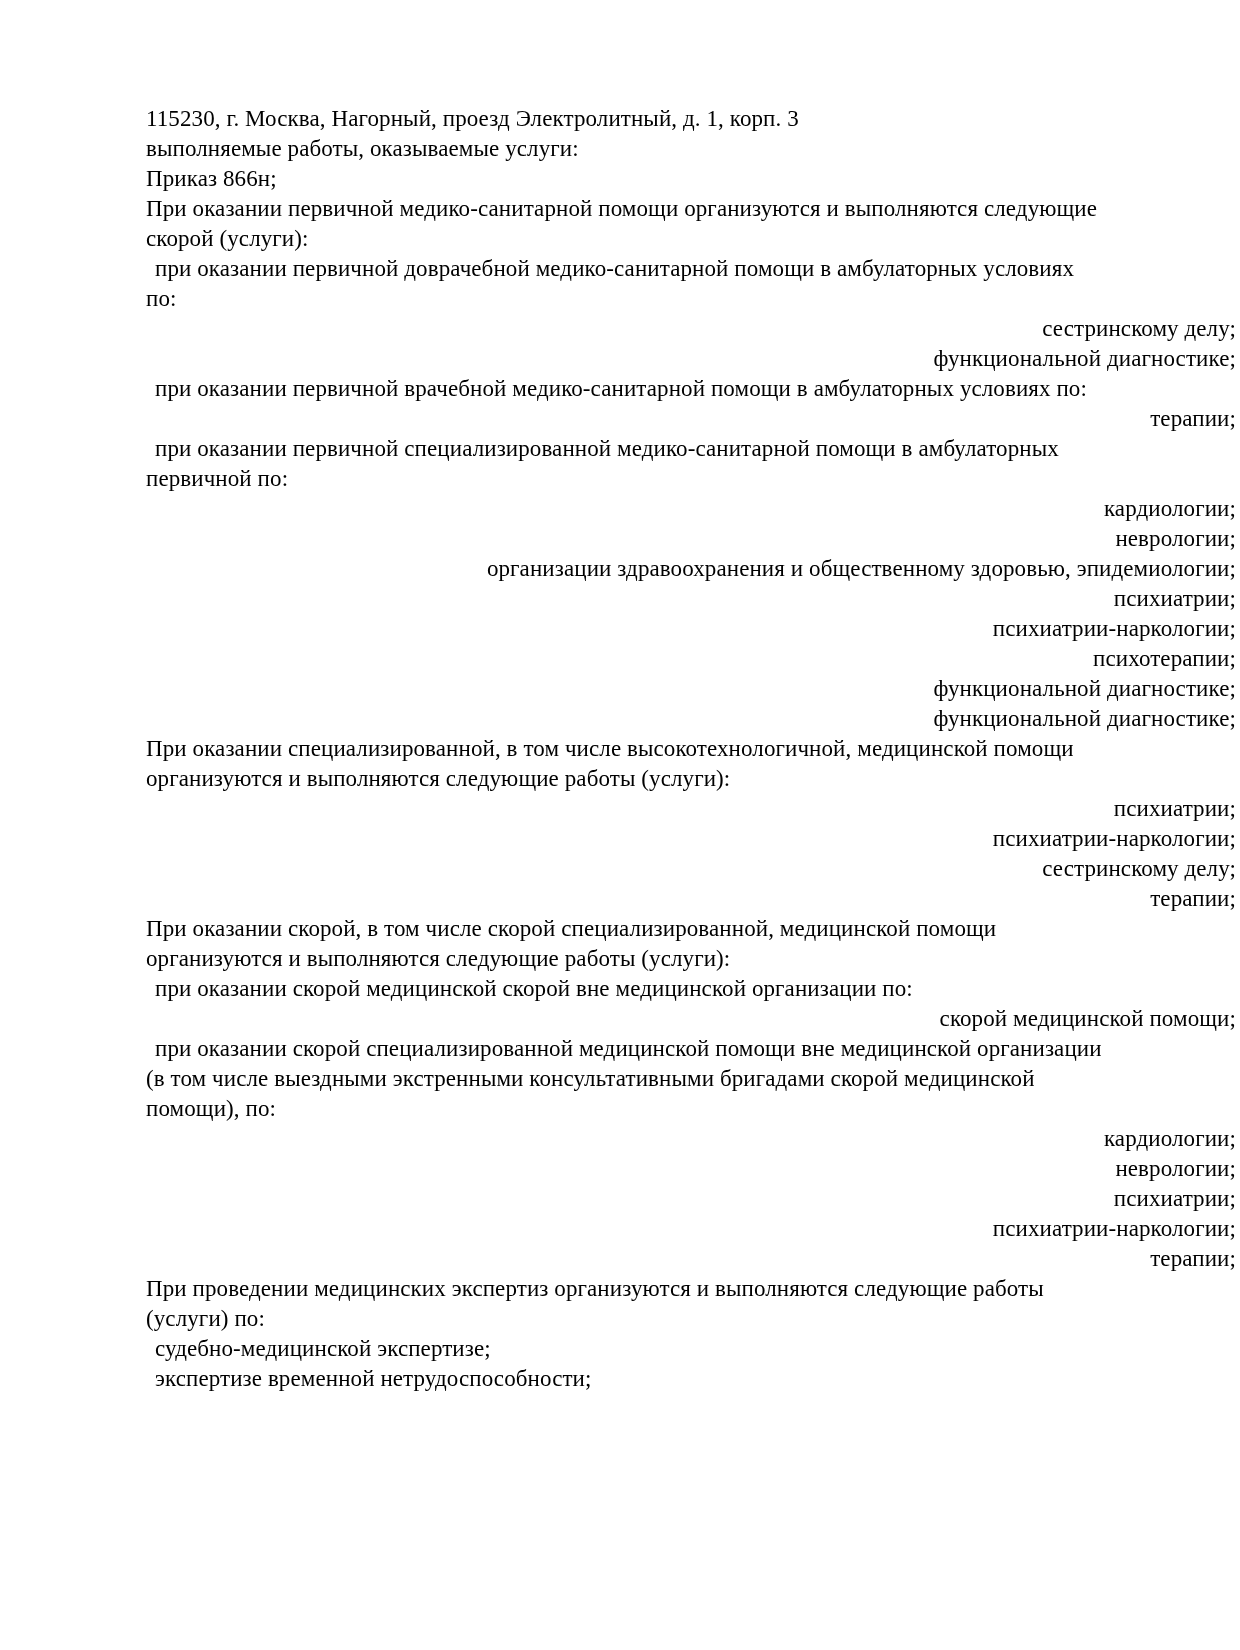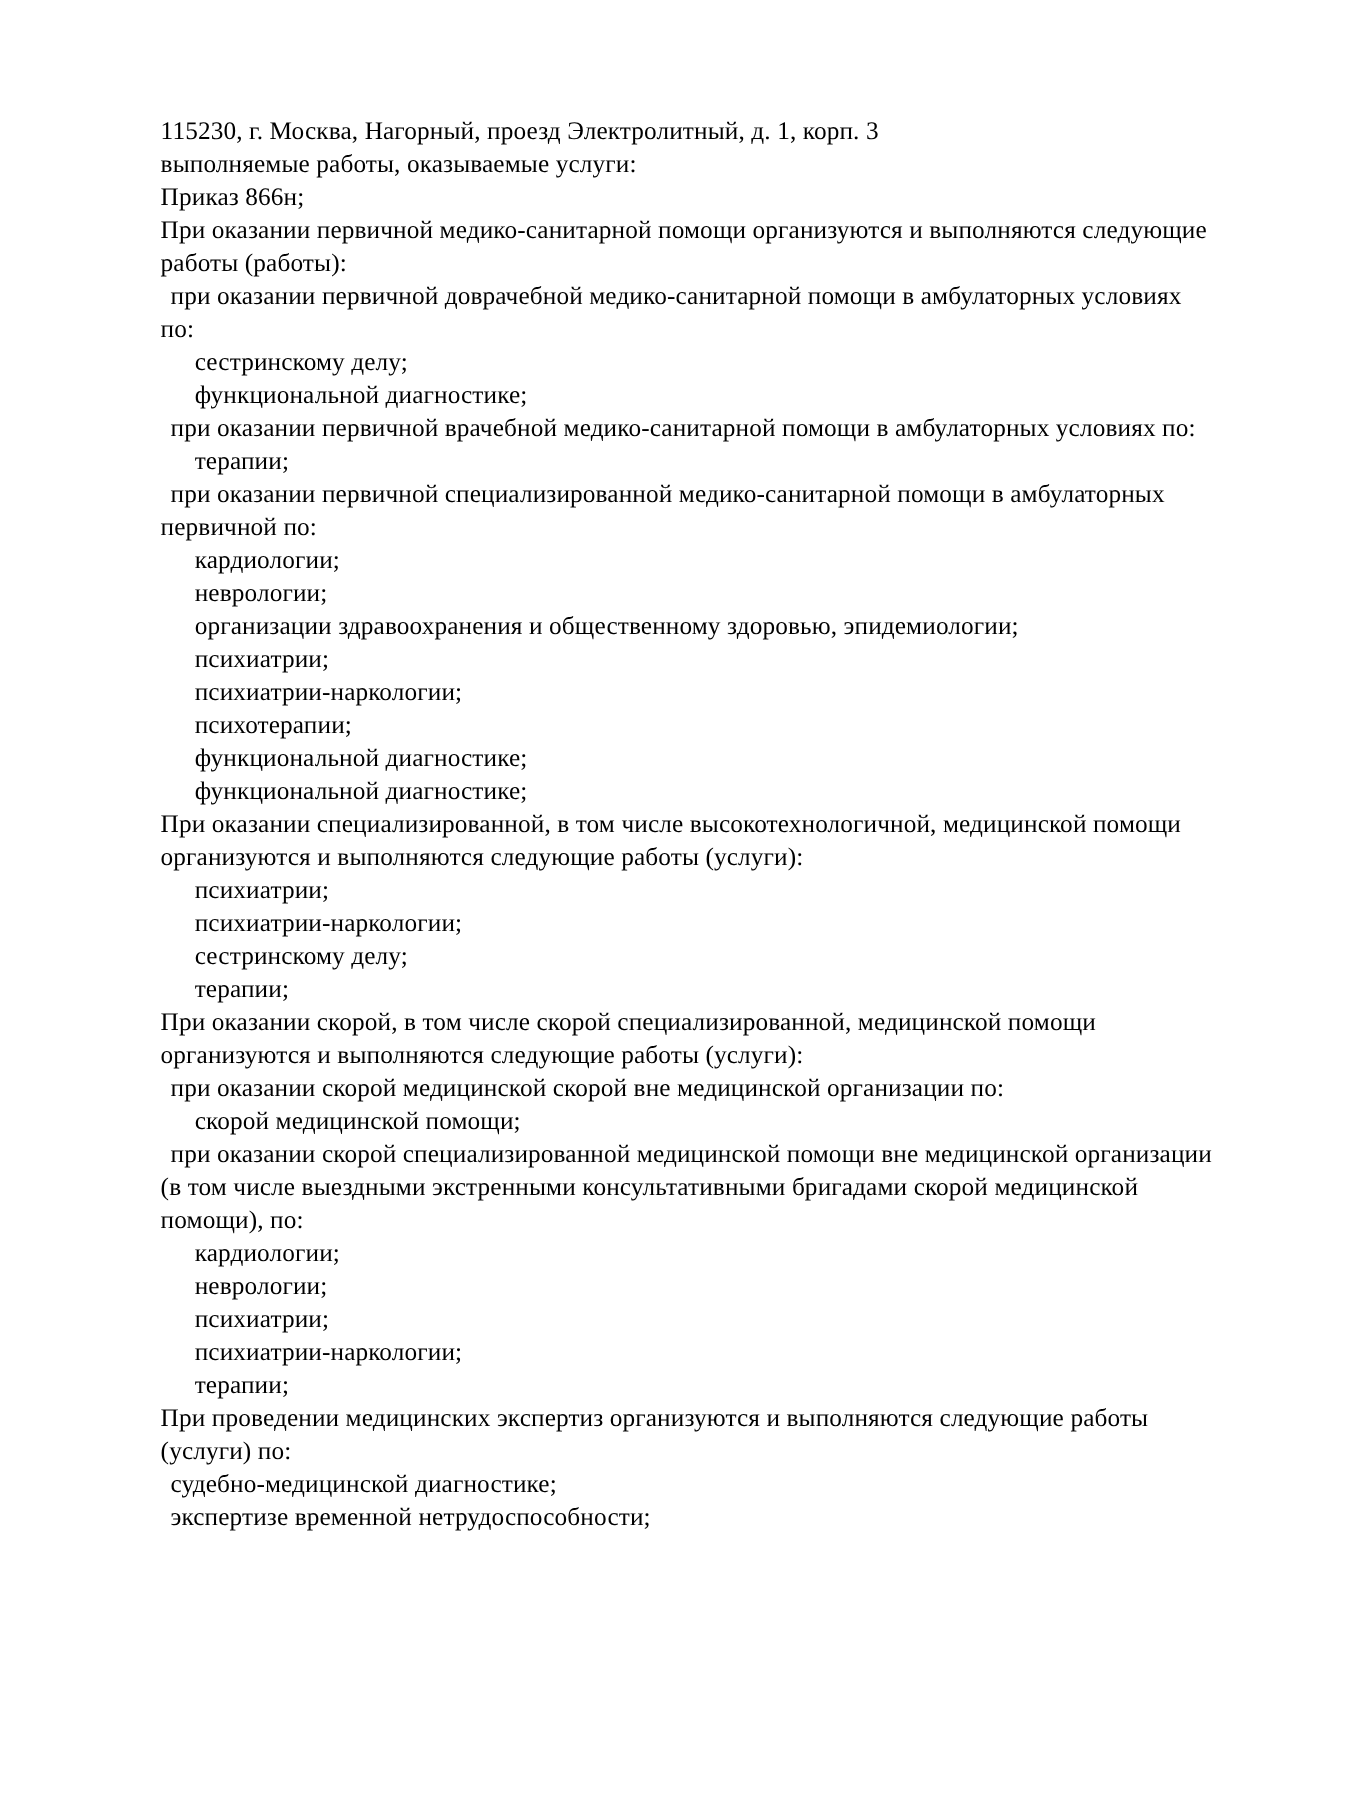--- a/index.html
+++ b/index.html
@@ -25,32 +25,32 @@
     width: 1090px;
   }
   .line {
     line-height: 30px;
     height: 30px;
     white-space: nowrap;
     letter-spacing: 0.1px;
   }
   .indent-0 { padding-left: 0; }
   .indent-1 { padding-left: 9px; }
-  .indent-2 { padding-left: 31px; }
+  .indent-2 { padding-left: 31px; text-align: right; }
 </style>
 </head>
 <body>
 
 <div class="page">
   <div class="text-block">
       <div class="line indent-0">115230, г. Москва, Нагорный, проезд Электролитный, д. 1, корп. 3</div>
       <div class="line indent-0">выполняемые работы, оказываемые услуги:</div>
       <div class="line indent-0">Приказ 866н;</div>
       <div class="line indent-0">При оказании первичной медико-санитарной помощи организуются и выполняются следующие</div>
-      <div class="line indent-0">работы (работы):</div>
+      <div class="line indent-0">скорой (услуги):</div>
       <div class="line indent-1">при оказании первичной доврачебной медико-санитарной помощи в амбулаторных условиях</div>
       <div class="line indent-0">по:</div>
       <div class="line indent-2">сестринскому делу;</div>
       <div class="line indent-2">функциональной диагностике;</div>
       <div class="line indent-1">при оказании первичной врачебной медико-санитарной помощи в амбулаторных условиях по:</div>
       <div class="line indent-2">терапии;</div>
       <div class="line indent-1">при оказании первичной специализированной медико-санитарной помощи в амбулаторных</div>
       <div class="line indent-0">первичной по:</div>
       <div class="line indent-2">кардиологии;</div>
       <div class="line indent-2">неврологии;</div>
@@ -73,16 +73,16 @@
       <div class="line indent-1">при оказании скорой специализированной медицинской помощи вне медицинской организации</div>
       <div class="line indent-0">(в том числе выездными экстренными консультативными бригадами скорой медицинской</div>
       <div class="line indent-0">помощи), по:</div>
       <div class="line indent-2">кардиологии;</div>
       <div class="line indent-2">неврологии;</div>
       <div class="line indent-2">психиатрии;</div>
       <div class="line indent-2">психиатрии-наркологии;</div>
       <div class="line indent-2">терапии;</div>
       <div class="line indent-0">При проведении медицинских экспертиз организуются и выполняются следующие работы</div>
       <div class="line indent-0">(услуги) по:</div>
-      <div class="line indent-1">судебно-медицинской диагностике;</div>
+      <div class="line indent-1">судебно-медицинской экспертизе;</div>
       <div class="line indent-1">экспертизе временной нетрудоспособности;</div>
     </div>
 </div>
 
 </body></html>

